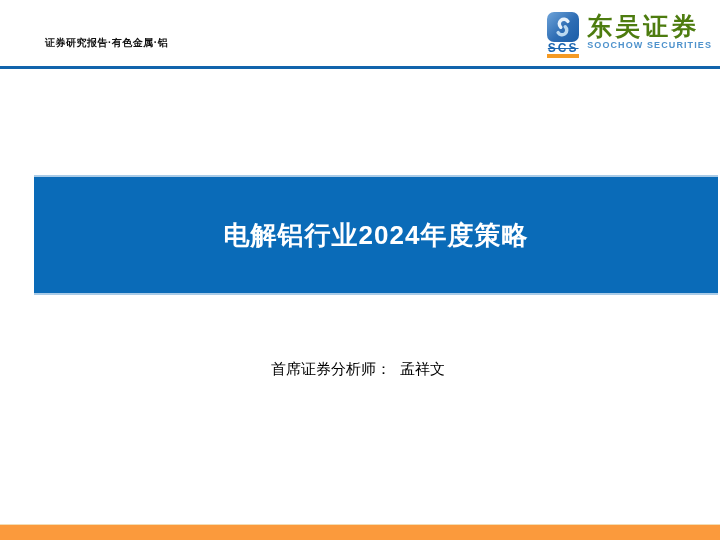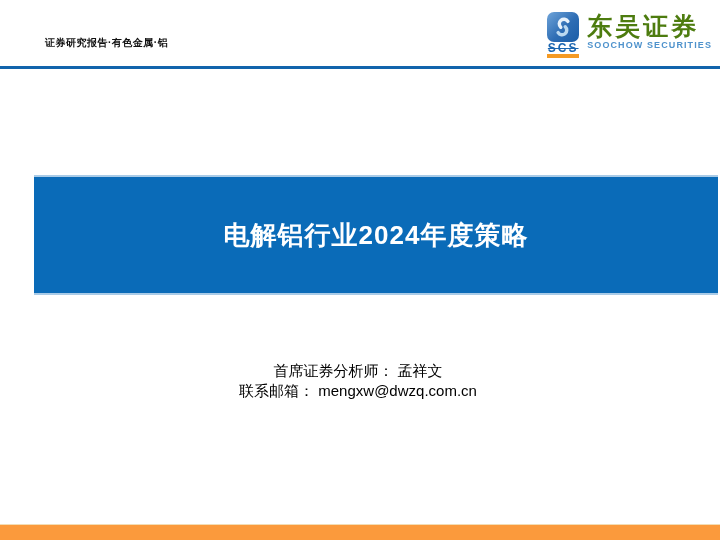--- a/index.html
+++ b/index.html
@@ -118,21 +118,21 @@
     white-space: nowrap;
   }
 
   
   .analyst-block {
     position: absolute;
     top: 361px;
     left: 0;
     width: 716px;
     text-align: center;
-    font-family: Liberation Sans, sans-serif;
+    font-family: Liberation Mono, monospace;
     font-size: 15px;
     color: #000000;
     line-height: 20px;
   }
 
   
   .bottom-bar {
     position: absolute;
     left: 0;
     bottom: 0;
@@ -167,18 +167,17 @@
   </div>
 
   <div class="header-rule"></div>
 
   <div class="title-banner">
     <div class="title-line">电解铝行业2024年度策略</div>
   </div>
 
   <div class="analyst-block">
     <div>首席证券分析师： 孟祥文</div>
-    <div>联系邮箱： mengxw@dwzq.com.cn</div>
   </div>
 
   <div class="bottom-bar"></div>
 
 </div>
 
 </body></html>

